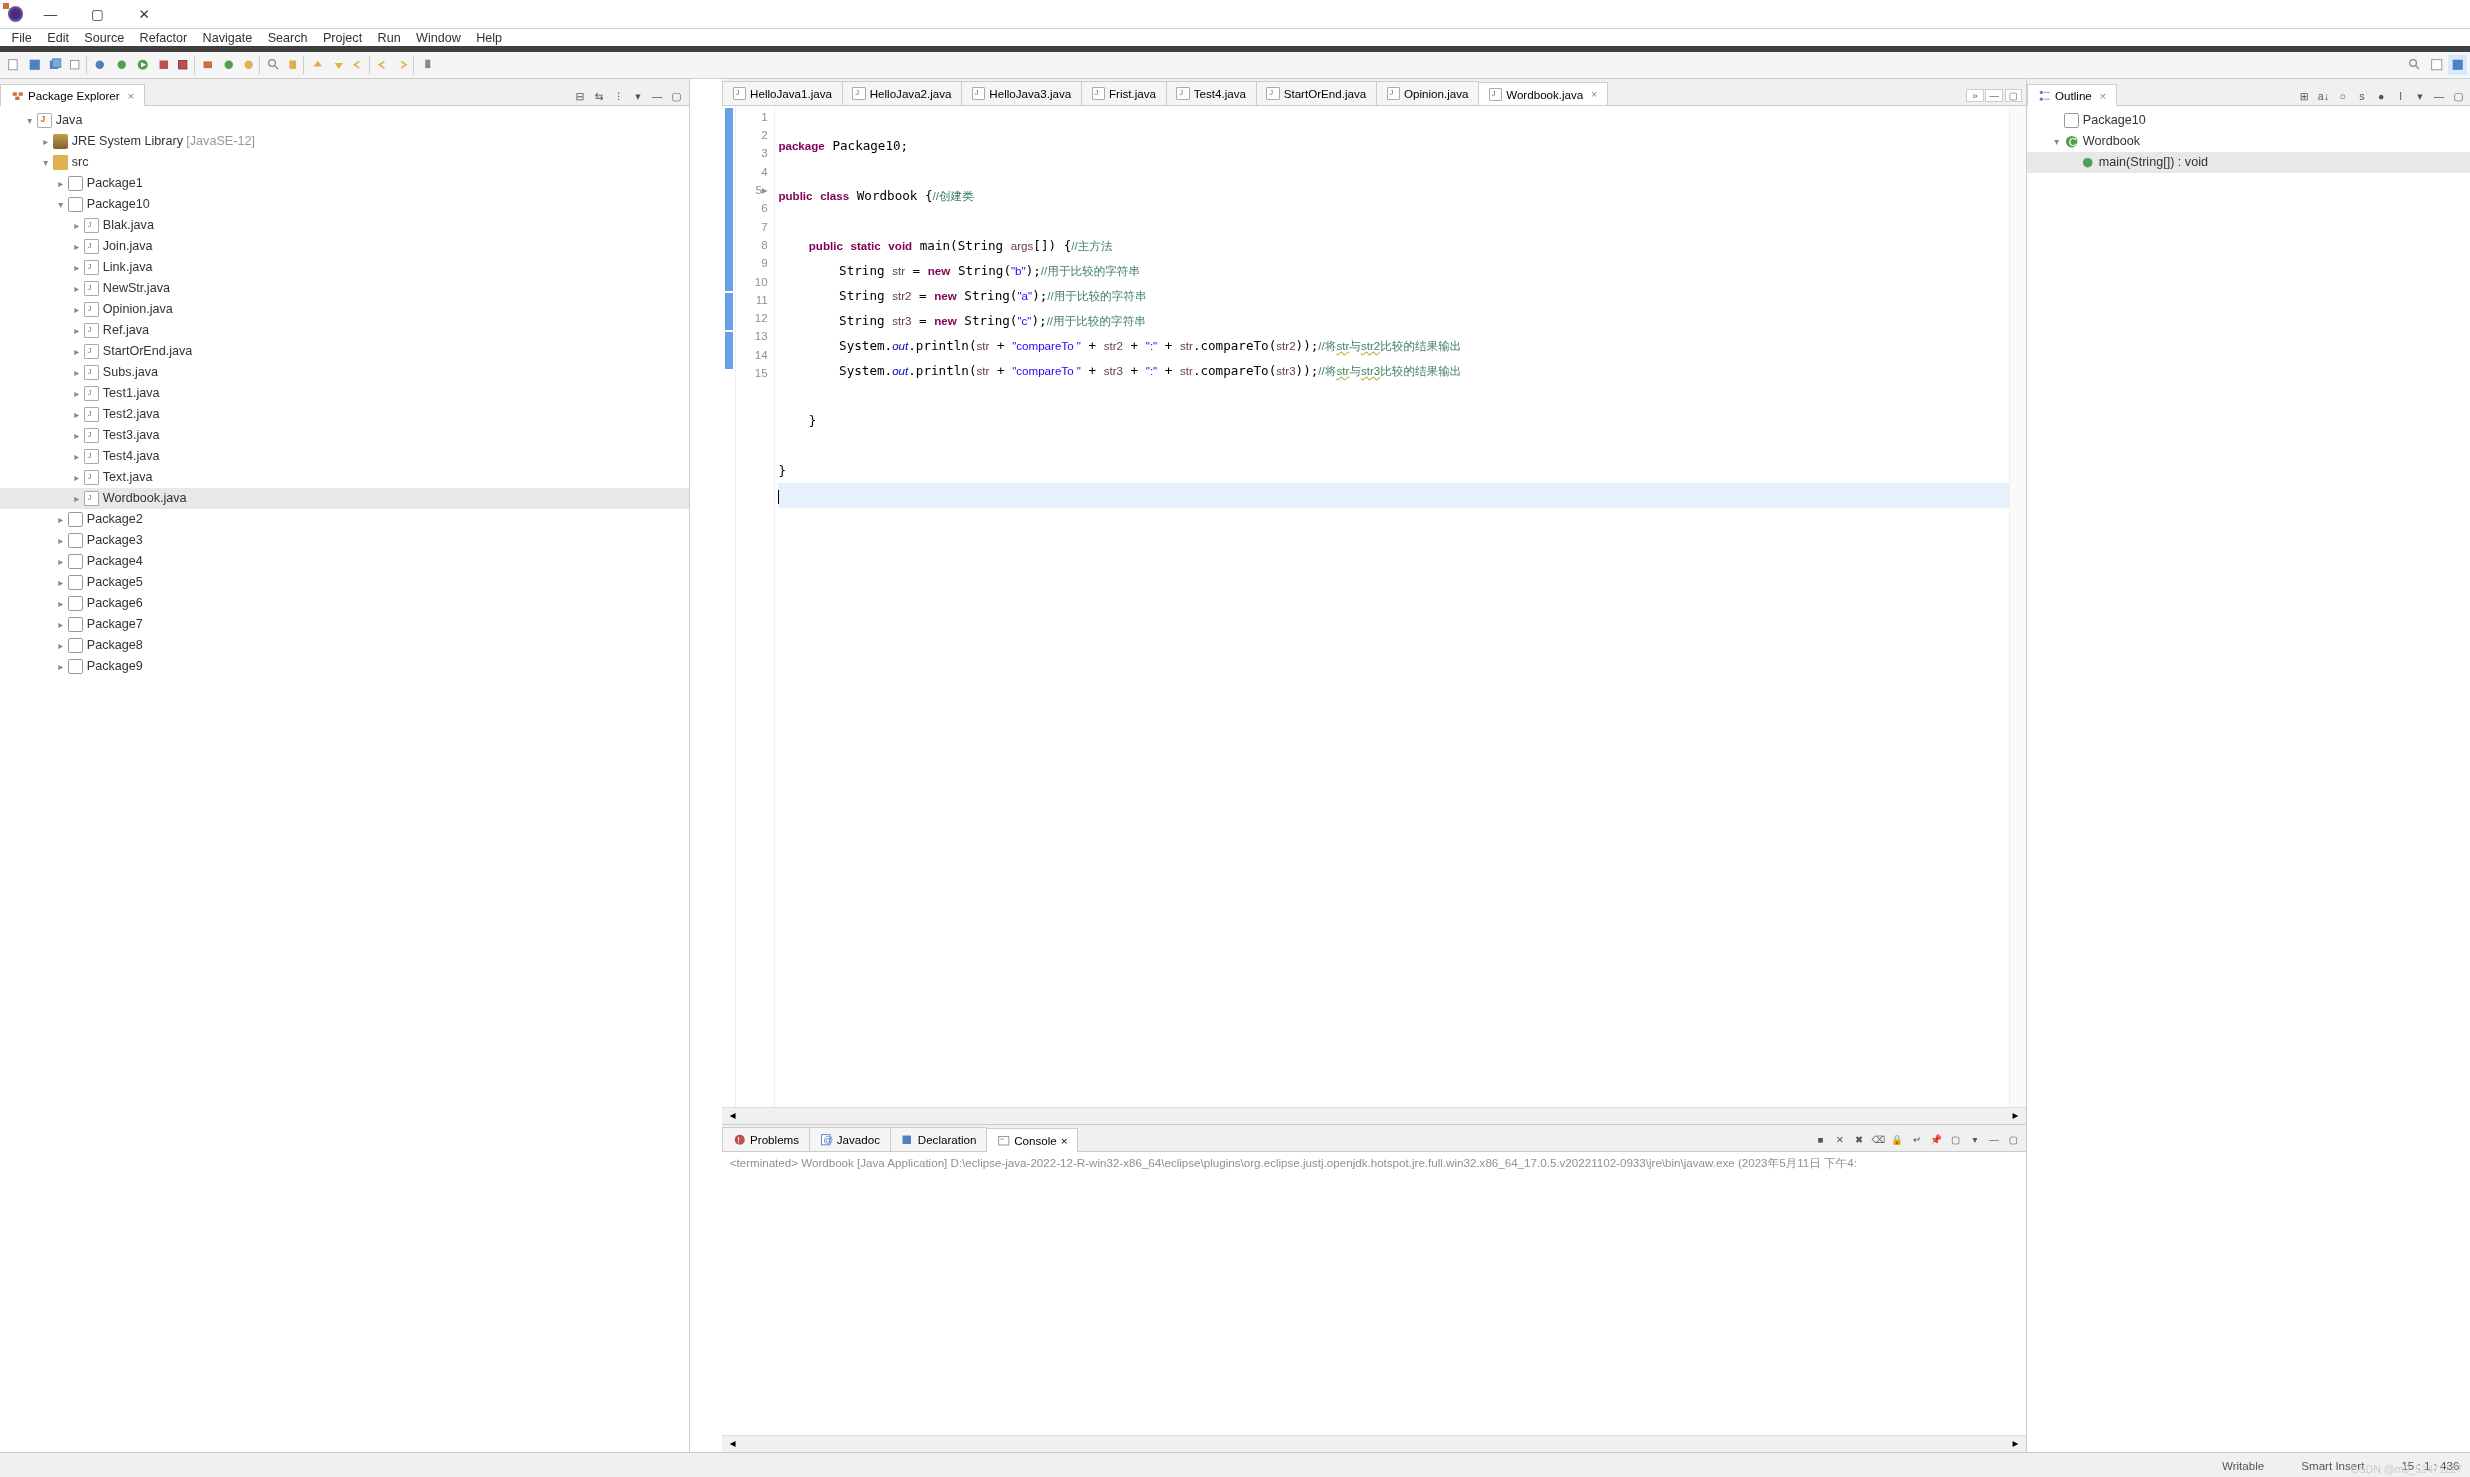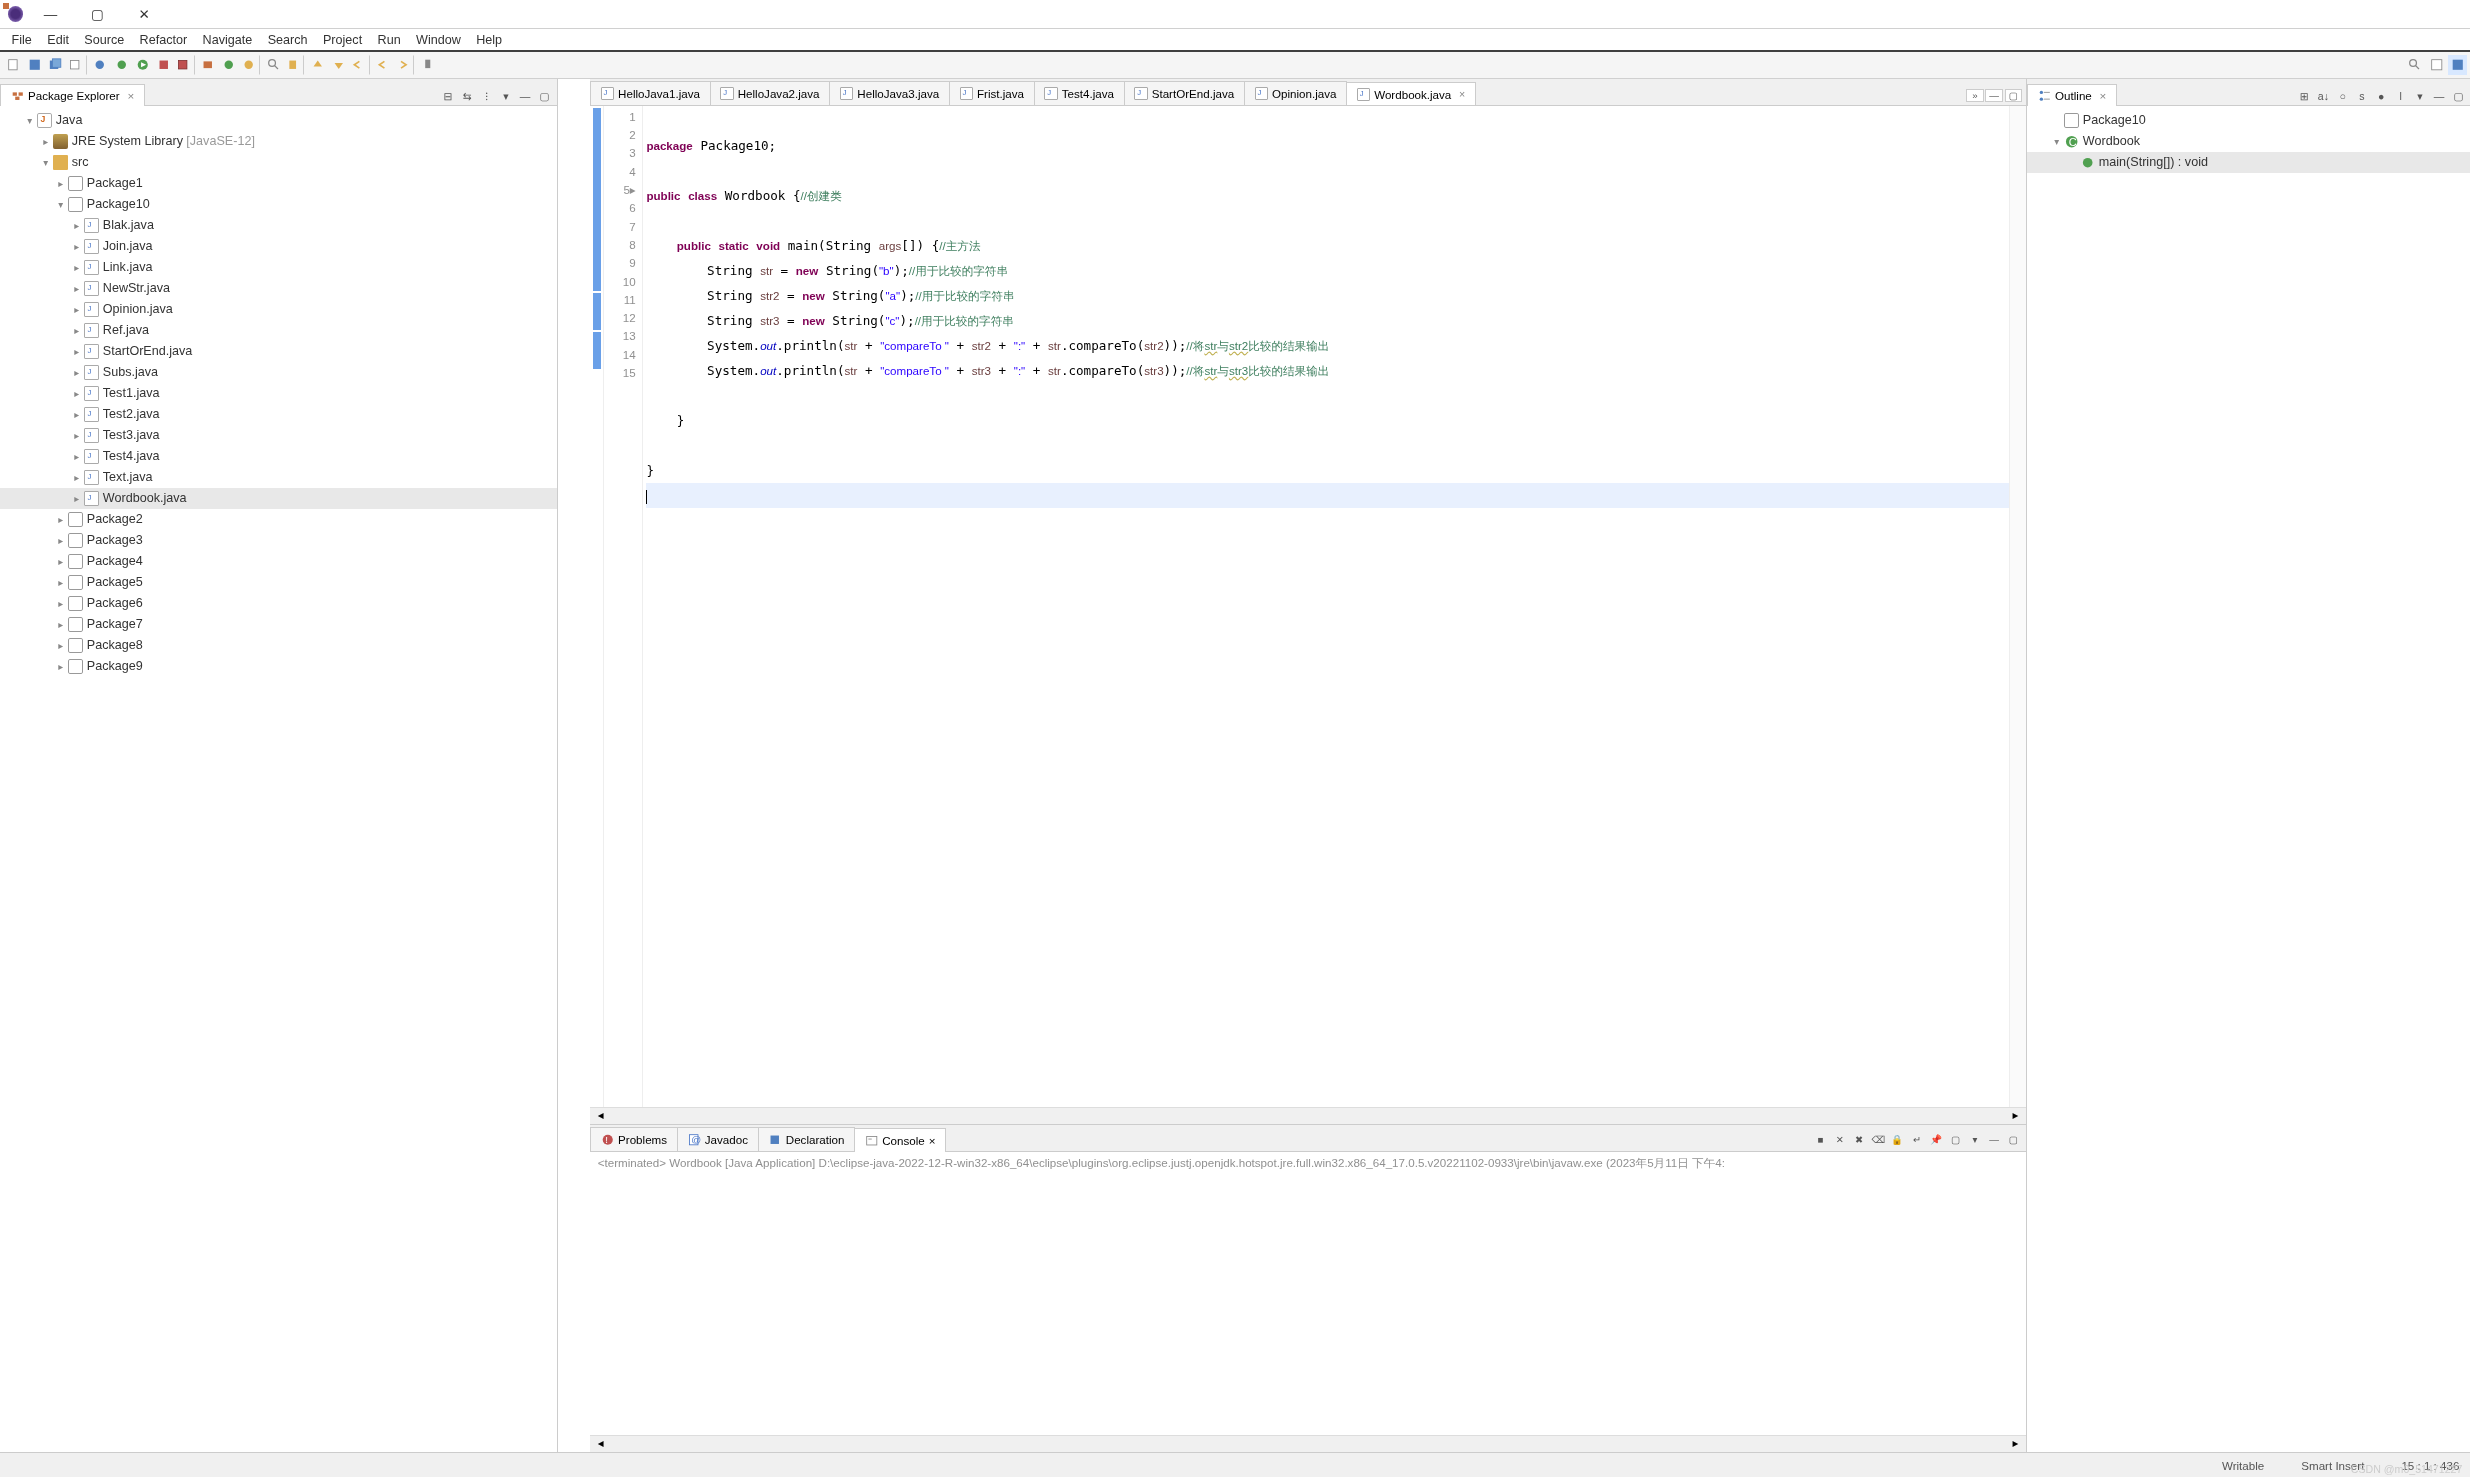--- a/index.html
+++ b/index.html
@@ -6,35 +6,35 @@
 body { background: #f0f0f0; width: 2471px; height: 1477px; overflow: hidden; display: flex; flex-direction: column; }
 
 
 .titlebar { height: 29px; background: #fff; display: flex; align-items: center; padding: 0 7.7px; border-bottom: 1px solid #d0d0d0; }
 .titlebar .app-icon { width: 15.4px; height: 15.4px; background: radial-gradient(circle, #4a2d7a 40%, #7a5daa 70%); border-radius: 50%; margin-right: 5.8px; }
 .titlebar .title { flex: 1; font-size: 12.6px; color: #333; }
 .titlebar .win-controls { display: flex; gap: 3.9px; }
 .titlebar .win-btn { width: 43px; height: 29px; display: flex; align-items: center; justify-content: center; font-size: 13.5px; color: #333; }
 
 
-.menubar { height: 23px; background: #fff; display: flex; align-items: center; padding: 0 3.9px; border-bottom: 2px solid #404040; }
+.menubar { height: 23px; background: #fff; display: flex; align-items: center; padding: 0 3.9px; border-bottom: 6px solid #404040; }
 .menubar .menu-item { padding: 1.9px 7.7px; font-size: 12.6px; color: #333; }
 
 
 .toolbar { height: 27px; background: #f5f5f5; display: flex; align-items: center; padding: 0 3.9px; border-bottom: 1px solid #d0d0d0; gap: 1.9px; }
 .toolbar .tb-btn { width: 19.3px; height: 19.3px; display: flex; align-items: center; justify-content: center; font-size: 10.6px; border: 1px solid transparent; position: relative; }
 .toolbar .tb-btn.sep { border-right: 1px solid #ccc; padding-right: 3.9px; margin-right: 1.9px; }
 .toolbar .tb-icon { width:13.5px; height:13.5px; display:inline-block; }
 .toolbar .spacer { flex: 1; }
 
 
 .main { flex: 1; display: flex; background: #fff; min-height: 0; }
 
 
-.pkg-panel { width: 558px; border-right: 1px solid #ccc; display: flex; flex-direction: column; background: #fff; justify-content: flex-end; }
+.pkg-panel { width: 690px; border-right: 1px solid #ccc; display: flex; flex-direction: column; background: #fff; justify-content: flex-end; }
 .panel-tabs { height: 27px; border-bottom: 1px solid #ccc; display: flex; align-items: flex-end; background: #f0f0f0; }
 .panel-tab { padding: 3.9px 9.7px; background: #fff; border: 1px solid #ccc; border-bottom: none; display: flex; align-items: center; gap: 3.9px; font-size: 11.6px; position: relative; top: 1px; }
 .panel-tab .tab-icon { width:13.5px; height:13.5px; }
 .panel-tab .close-x { margin-left: 3.9px; color: #888; }
 .panel-actions { margin-left:auto; display:flex; gap:1.9px; padding-right:3.9px; }
 .panel-actions .pa { width:17.4px; height:17.4px; font-size:10.6px; color:#555; display:flex;align-items:center;justify-content:center; }
 
 .tree { flex:1; overflow:auto; padding: 3.9px 0; }
 .tree-node { display:flex; align-items:center; height: 21px; padding-left: 7.7px; white-space:nowrap; }
 .tree-node .arrow { width:13.5px; text-align:center; color:#888; font-size:9.7px; }

